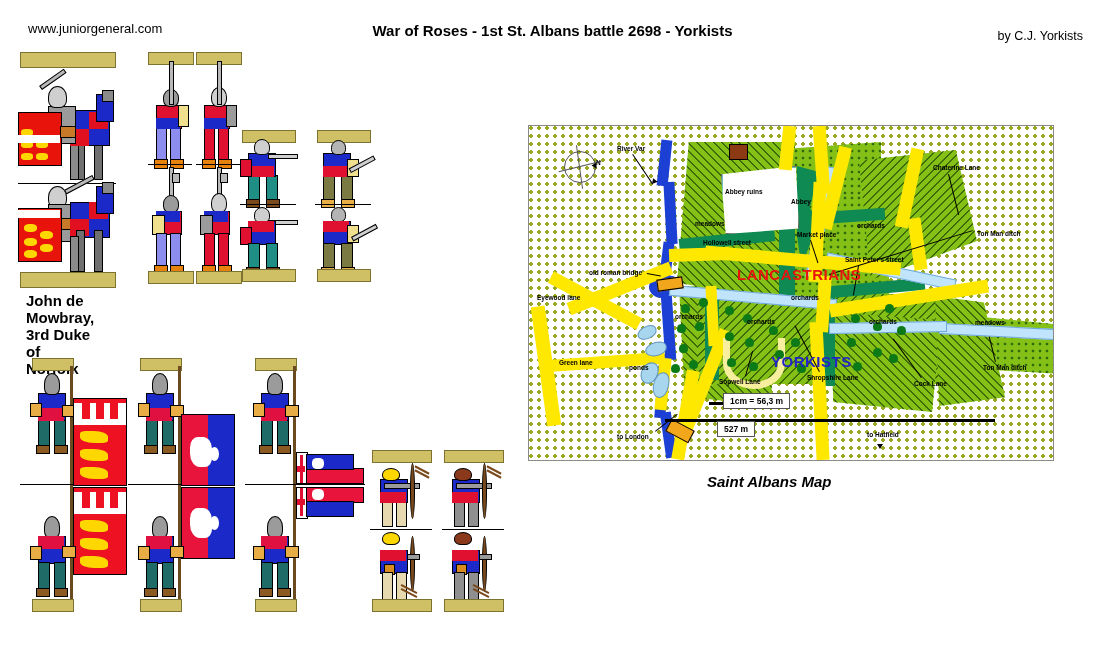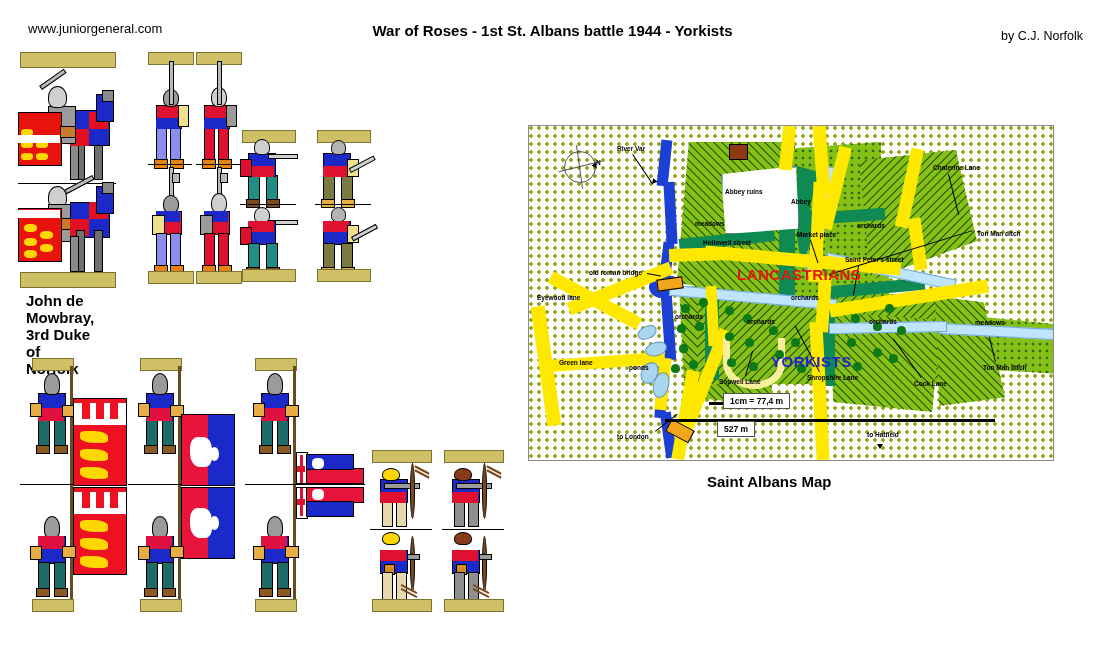--- a/index.html
+++ b/index.html
@@ -6,21 +6,21 @@
   body{width:1105px;height:648px;position:relative;overflow:hidden;
        font-family:"Liberation Sans","DejaVu Sans",sans-serif;color:#000;}
   .abs{position:absolute;}
   
   #hdr-url{left:28px;top:21px;font-size:13px;}
   #hdr-title{left:0;right:0;top:22px;text-align:center;font-size:15px;font-weight:700;}
   #hdr-author{right:22px;top:29px;font-size:12.5px;}
   
   .caption{font-size:15px;font-weight:700;}
   #cap-norfolk{left:26px;top:292px;}
-  #cap-map{left:707px;top:473px;}
+  #cap-map{left:707px;top:473px;font-style:italic;}
   
   .fold{position:absolute;height:0;border-top:1px solid #000;}
   
   .fig{position:absolute;}
   .px{position:absolute;}
   .base{position:absolute;background:#cfc066;border:1px solid #7d7330;}
   .pole{position:absolute;background:#6b4a20;}
   
   #map{left:528px;top:125px;width:524px;height:334px;
        border:1px solid #8a8a8a;background:#ffffff;overflow:hidden;}
@@ -58,22 +58,22 @@
   .bldg{position:absolute;background:#8b3a14;border:1px solid #000;}
   
   #compass{position:absolute;left:29px;top:19px;width:44px;height:44px;}
   #compass .ring{position:absolute;inset:6px;border:1px solid #555;border-radius:50%;}
   #compass .ln{position:absolute;background:#555;}
 </style>
 </head>
 <body>
 
 <div class="abs" id="hdr-url">www.juniorgeneral.com</div>
-<div class="abs" id="hdr-title">War of Roses - 1st St. Albans battle 1944 - Yorkists</div>
-<div class="abs" id="hdr-author">by C.J. Norfolk</div>
+<div class="abs" id="hdr-title">War of Roses - 1st St. Albans battle 2698 - Yorkists</div>
+<div class="abs" id="hdr-author">by C.J. Yorkists</div>
 
 <div class="abs" style="left:0;top:45;">
 
   <div class="fig" style="left:18px;top:52px;width:98px;height:234px;">
 
     <div class="base" style="left:2px;top:0;width:94px;height:14px;"></div>
 
     <div style="position:absolute;left:0;top:14px;width:98px;height:116px;transform:scaleY(-1);">
 
       <div class="px" style="left:58px;top:2px;width:7px;height:40px;background:#707070;border:1px solid #000;"></div>
@@ -599,18 +599,18 @@
   <div class="maplbl" style="left:146px;top:187px;">orchards</div>
   <div class="maplbl" style="left:218px;top:192px;">orchards</div>
   <div class="maplbl" style="left:340px;top:192px;">orchards</div>
   <div class="maplbl" style="left:328px;top:96px;">orchards</div>
   <div class="maplbl" style="left:262px;top:168px;">orchards</div>
 
   <div class="army" id="lanc" style="left:208px;top:140px;">LANCASTRIANS</div>
   <div class="army" id="york" style="left:242px;top:227px;">YORKISTS</div>
 
   <div class="scalebar" style="left:180px;top:276px;width:64px;"></div>
-  <div class="scalebox" style="left:194px;top:267px;">1cm = 77,4 m</div>
+  <div class="scalebox" style="left:194px;top:267px;">1cm = 56,3 m</div>
   <div class="scalebar" style="left:136px;top:293px;width:330px;"></div>
   <div class="scalebox" style="left:188px;top:295px;">527 m</div>
 </div>
 
 <div class="abs caption" id="cap-map">Saint Albans Map</div>
 
 </body></html>

